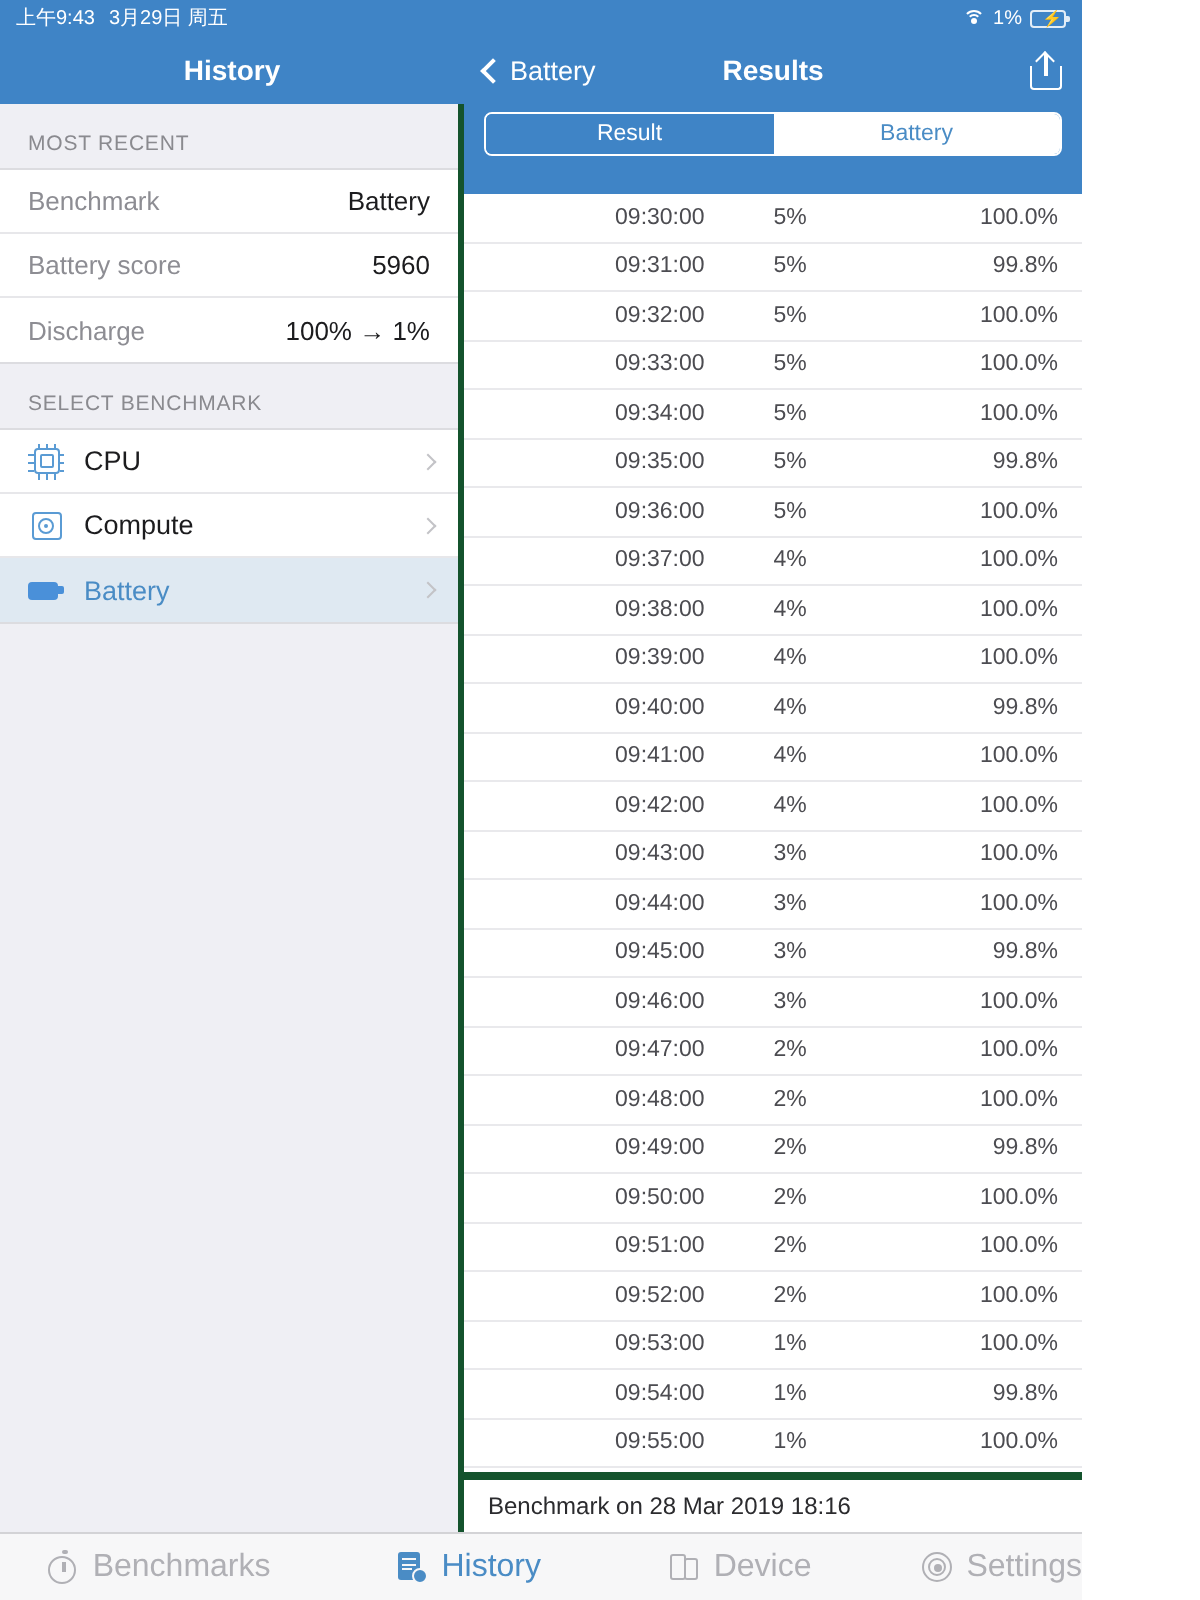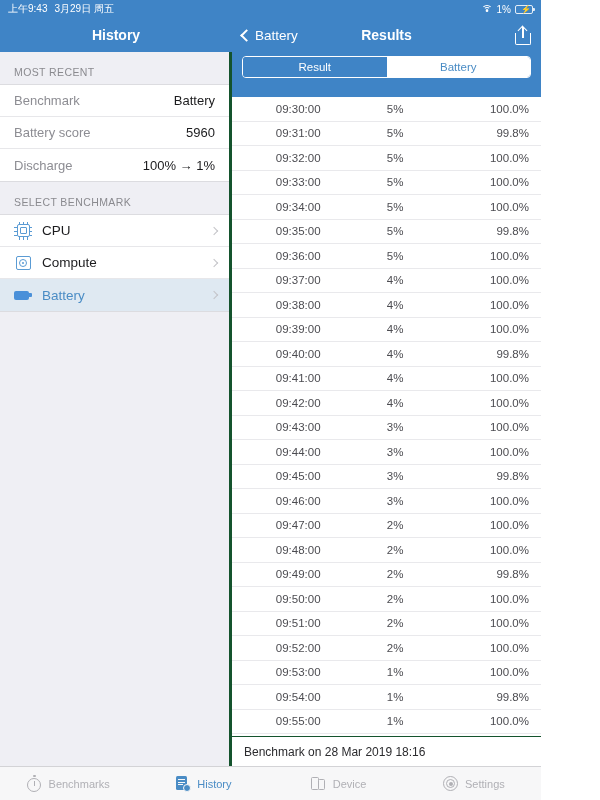--- a/index.html
+++ b/index.html
@@ -101,35 +101,35 @@
     font-size: 11.5px; cursor: pointer; color: #ffffff; background: #3f84c6;
   }
   .seg-item.active { background: #ffffff; color: #4a8cc5; }
 
   .table { flex: 1; overflow: hidden; background: #fff; }
   .trow {
     height: 24.5px; display: flex; align-items: center;
     border-bottom: 1px solid #e9e9ec; font-size: 11.5px; color: #4c4c51;
     padding: 0 12px;
   }
-  .c-time { width: 38%; text-align: center; }
+  .c-time { width: 38%; text-align: right; }
   .c-pct { width: 30%; text-align: center; }
   .c-val { width: 32%; text-align: right; }
 
   .footer {
     flex: 0 0 30px; display: flex; align-items: center; padding: 0 12px;
-    font-size: 12px; color: #2b2b2e; border-top: 1px solid #14532d; background: #fff;
+    font-size: 12px; color: #2b2b2e; border-top: 4px solid #14532d; background: #fff;
   }
 
   
   .tabbar {
     flex: 0 0 34px; height: 34px; background: #f7f7f8; border-top: 1px solid #d3d3d6;
     display: flex; align-items: center;
   }
-  .tab { flex: 1; display: flex; align-items: center; justify-content: center; gap: 6px; cursor: pointer; font-size: 11px; color: #b0b0b5; }
+  .tab { flex: 1; display: flex; align-items: center; justify-content: flex-end; gap: 6px; cursor: pointer; font-size: 16px; color: #b0b0b5; }
   .tab.active { color: #4a8cc5; }
   .tic { width: 17px; height: 17px; position: relative; }
   
   .tic-watch .circ { position: absolute; left: 1px; top: 2.5px; width: 14px; height: 14px; border: 1.2px solid currentColor; border-radius: 50%; }
   .tic-watch .hand { position: absolute; left: 8px; top: 6px; width: 1.2px; height: 4.5px; background: currentColor; }
   .tic-watch .stem { position: absolute; left: 7.4px; top: 0.4px; width: 3px; height: 2px; background: currentColor; border-radius: 1px; }
   
   .tic-hist .doc { position: absolute; left: 1.5px; top: 1px; width: 11px; height: 14px; background: currentColor; border-radius: 1.5px; }
   .tic-hist .ln { position: absolute; background: #f7f7f8; height: 1.2px; left: 3.5px; }
   .tic-hist .badge { position: absolute; right: 0.5px; bottom: 0.5px; width: 8px; height: 8px; background: currentColor; border: 1.4px solid #f7f7f8; border-radius: 50%; }

